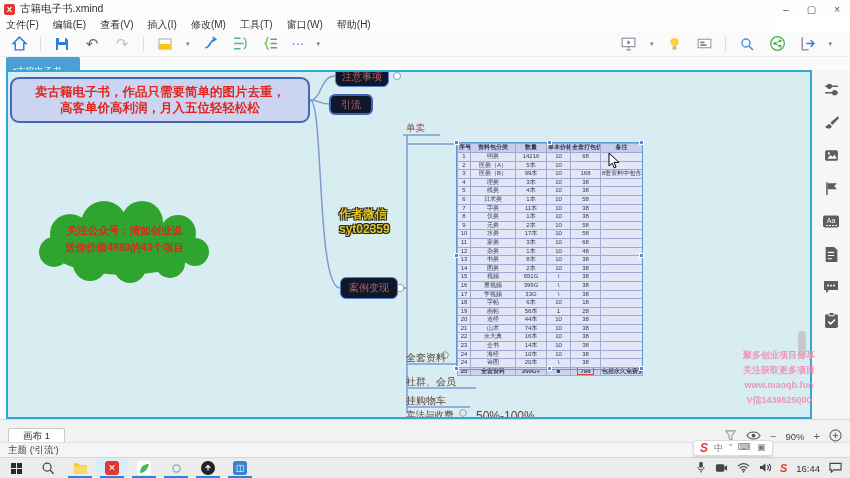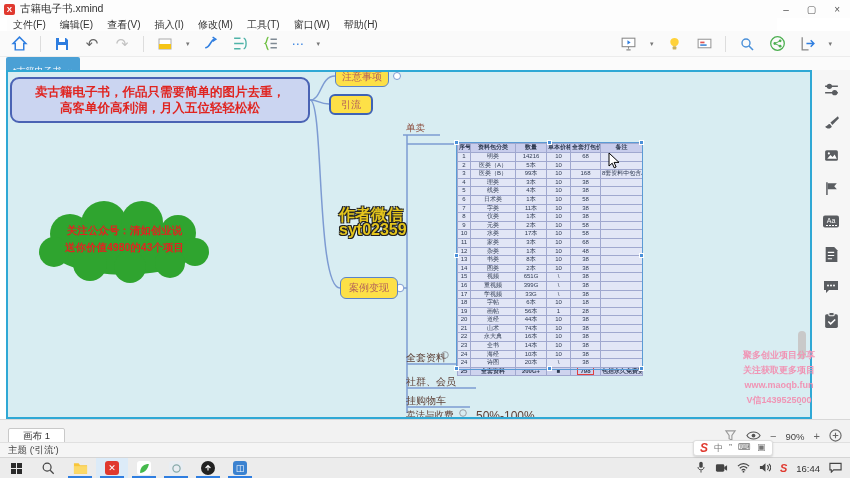--- a/index.html
+++ b/index.html
@@ -8,21 +8,21 @@
   .abs{position:absolute;}
   #app{position:absolute;left:0;top:0;width:850px;height:478px;background:#fff;}
 
   
   .titlebar{left:0;top:0;width:850px;height:18px;background:#fdfdfd;display:flex;align-items:center;padding:0 4px;font-size:10.5px;color:#333;}
   .xlogo{width:11px;height:11px;background:#e0392f;border-radius:2px;color:#fff;font-size:8px;font-weight:bold;display:flex;align-items:center;justify-content:center;margin-right:5px;}
   .winbtns{margin-left:auto;display:flex;gap:18px;color:#555;font-size:10px;padding-right:6px;}
   .winbtns span{cursor:default;}
 
   
-  .menubar{left:0;top:18px;width:770px;height:13px;background:#fdfdfd;display:flex;align-items:center;padding-left:6px;gap:14px;font-size:10px;color:#333;margin-left:7px;}
+  .menubar{left:0;top:18px;width:770px;height:13px;background:#fdfdfd;display:flex;align-items:center;padding-left:6px;gap:14px;font-size:10px;color:#333;}
 
   
   .toolbar{left:0;top:31px;width:850px;height:26px;background:#fafafa;border-bottom:1px solid #ececec;display:flex;align-items:center;padding:0 10px;gap:12px;}
   .tsep{width:1px;height:16px;background:#ddd;}
   .ticon{width:18px;height:18px;display:flex;align-items:center;justify-content:center;}
   .caret{font-size:7px;color:#777;}
   .undo{font-size:15px;color:#666;line-height:1;}
   .redo{font-size:15px;color:#c2c2c2;line-height:1;}
   .more{font-size:12px;color:#2f7ee0;letter-spacing:1px;}
   .tb-right{margin-left:auto;display:flex;align-items:center;gap:12px;padding-right:8px;}
@@ -30,28 +30,28 @@
   
   .tabbar{left:0;top:57px;width:850px;height:13px;background:#fbfbfb;}
   .doctab{position:absolute;left:6px;top:0;height:29px;background:#4aa0d5;color:#fff;font-size:9px;display:flex;align-items:center;gap:6px;padding:0 7px;border-radius:2px 2px 0 0;}
   .doctab .close{font-size:9px;color:#eaf4fb;}
 
   
   .canvas{left:6px;top:70px;width:806px;height:349px;background:#d8edf2;border:2px solid #2fa8d5;overflow:hidden;}
   svg.lines{position:absolute;left:0;top:0;}
 
   .main-topic{left:2px;top:5px;width:300px;height:46px;background:#cbd5f1;border:2px solid #4a63b4;border-radius:9px;display:flex;flex-direction:column;align-items:center;justify-content:center;color:#e02420;font-weight:bold;font-size:12.5px;line-height:16px;text-align:center;}
-  .node{background:#fde047;border:1.5px solid #5b83c9;border-radius:6px;color:#b4635a;font-size:10px;display:flex;align-items:center;justify-content:center;}
+  .node{background:#0f172a;border:1.5px solid #5b83c9;border-radius:6px;color:#b4635a;font-size:10px;display:flex;align-items:center;justify-content:center;}
   .node.sel{border:2.5px solid #3f63b5;}
   .lbl{color:#5d4037;font-size:10px;white-space:nowrap;}
   .lbl.small{font-size:9.5px;color:#8a4a3a;}
 
   .cloud-wrap{left:24px;top:128px;width:185px;height:84px;}
   .cloud-text{position:absolute;left:0;top:22px;width:185px;text-align:center;color:#e02420;font-weight:bold;font-size:10.5px;line-height:17px;}
-  .wechat{left:331px;top:135px;color:#e3c41c;font-weight:bold;font-size:16px;line-height:15px;text-shadow:1px 1px 0 #222,-1px -1px 0 #222,1px -1px 0 #222,-1px 1px 0 #222;}
+  .wechat{left:331px;top:135px;color:#e3c41c;font-weight:bold;font-size:12px;line-height:15px;text-shadow:1px 1px 0 #222,-1px -1px 0 #222,1px -1px 0 #222,-1px 1px 0 #222;}
 
   
   .dtable-wrap{left:449px;top:71px;width:185px;height:226px;background:#e2e6f6;outline:1.5px solid #5b9bd5;filter:blur(.3px);}
   table#dtable{border-collapse:collapse;width:185px;table-layout:fixed;font-size:6px;color:#2f3b52;}
   #dtable th,#dtable td{border:0.5px solid #a0a8cf;height:7.6px;line-height:7.6px;text-align:center;overflow:hidden;white-space:nowrap;padding:0 1px;}
   #dtable th{background:#c8cdec;font-weight:bold;height:9px;}
   #dtable tr.total td{font-weight:bold;background:#ced3ee;}
   .redbox{border:1px solid #e04040;padding:0 2px;font-weight:bold;}
   .handle{position:absolute;width:5px;height:5px;background:#4a90d9;border:1px solid #fff;}
 

